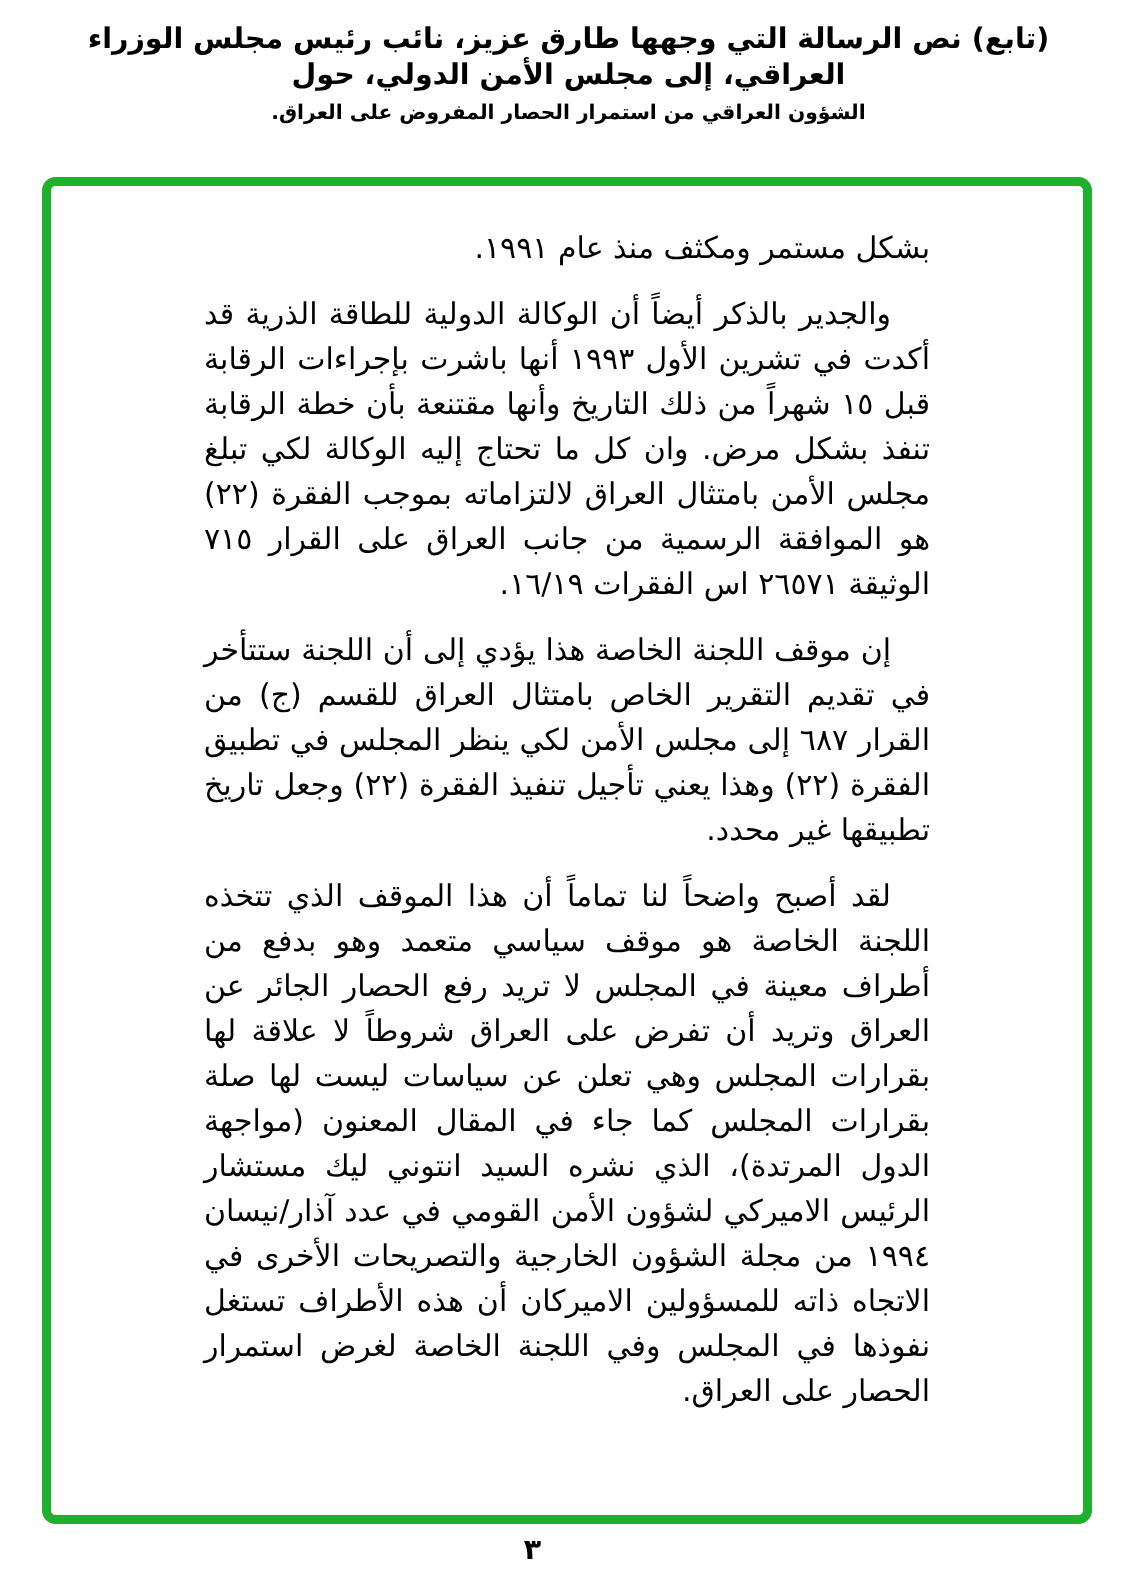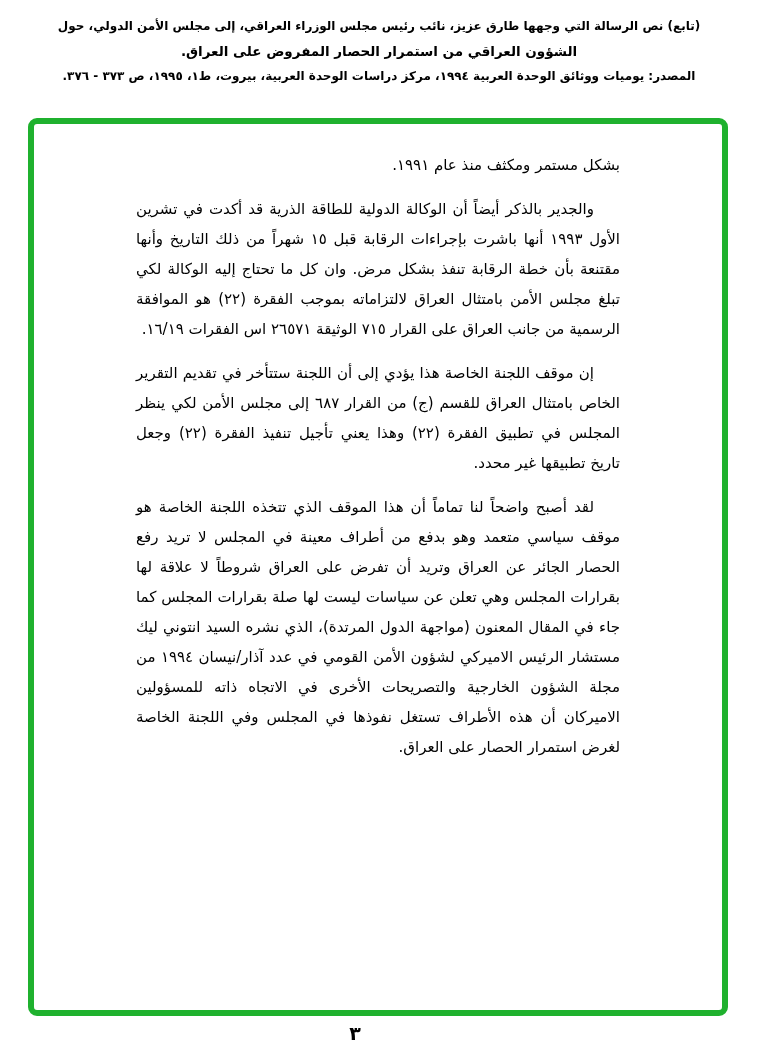--- a/index.html
+++ b/index.html
@@ -16,21 +16,21 @@
     font-family: "DejaVu Sans", sans-serif;
     color: #000000;
   }
   
   .doc-header {
     padding-top: 14px;
     text-align: center;
     font-weight: 700;
   }
   .doc-header .title-line-1 {
-    font-size: 12px;
+    font-size: 19px;
     line-height: 24px;
     padding: 0 30px;
   }
   .doc-header .title-line-2 {
     font-size: 13.5px;
     line-height: 22px;
     margin-top: 2px;
   }
   .doc-header .source-line {
     font-size: 12px;
@@ -48,21 +48,21 @@
     border: 6px solid #1fb12e;
     border-radius: 9px;
     background: #ffffff;
   }
   
   .doc-body {
     width: 484px;
     margin: 26px auto 0 auto;
     direction: rtl;
     text-align: justify;
-    font-size: 15px;
+    font-size: 20px;
     line-height: 30px;
   }
   .doc-body p {
     margin: 0 0 14px 0;
     text-indent: 26px;
   }
   .doc-body p.continuation {
     text-indent: 0;
   }
   
@@ -75,21 +75,20 @@
     font-size: 19px;
     font-weight: 700;
   }
 </style>
 </head>
 <body>
 
 <header class="doc-header">
   <div class="title-line-1">(تابع) نص الرسالة التي وجهها طارق عزيز، نائب رئيس مجلس الوزراء العراقي، إلى مجلس الأمن الدولي، حول</div>
   <div class="title-line-2">الشؤون العراقي من استمرار الحصار المفروض على العراق.</div>
-  <div class="source-line">المصدر: يوميات ووثائق الوحدة العربية ١٩٩٤، مركز دراسات الوحدة العربية، بيروت، ط١، ١٩٩٥، ص ٣٧٣ - ٣٧٦.</div>
 </header>
 
 <main class="doc-frame">
   <div class="doc-body">
     <p class="continuation">بشكل مستمر ومكثف منذ عام ١٩٩١.</p>
     <p>والجدير بالذكر أيضاً أن الوكالة الدولية للطاقة الذرية قد أكدت في تشرين الأول ١٩٩٣ أنها باشرت بإجراءات الرقابة قبل ١٥ شهراً من ذلك التاريخ وأنها مقتنعة بأن خطة الرقابة تنفذ بشكل مرض. وان كل ما تحتاج إليه الوكالة لكي تبلغ مجلس الأمن بامتثال العراق لالتزاماته بموجب الفقرة (٢٢) هو الموافقة الرسمية من جانب العراق على القرار ٧١٥ الوثيقة ٢٦٥٧١ اس الفقرات ١٦/١٩.</p>
     <p>إن موقف اللجنة الخاصة هذا يؤدي إلى أن اللجنة ستتأخر في تقديم التقرير الخاص بامتثال العراق للقسم (ج) من القرار ٦٨٧ إلى مجلس الأمن لكي ينظر المجلس في تطبيق الفقرة (٢٢) وهذا يعني تأجيل تنفيذ الفقرة (٢٢) وجعل تاريخ تطبيقها غير محدد.</p>
     <p>لقد أصبح واضحاً لنا تماماً أن هذا الموقف الذي تتخذه اللجنة الخاصة هو موقف سياسي متعمد وهو بدفع من أطراف معينة في المجلس لا تريد رفع الحصار الجائر عن العراق وتريد أن تفرض على العراق شروطاً لا علاقة لها بقرارات المجلس وهي تعلن عن سياسات ليست لها صلة بقرارات المجلس كما جاء في المقال المعنون (مواجهة الدول المرتدة)، الذي نشره السيد انتوني ليك مستشار الرئيس الاميركي لشؤون الأمن القومي في عدد آذار/نيسان ١٩٩٤ من مجلة الشؤون الخارجية والتصريحات الأخرى في الاتجاه ذاته للمسؤولين الاميركان أن هذه الأطراف تستغل نفوذها في المجلس وفي اللجنة الخاصة لغرض استمرار الحصار على العراق.</p>
   </div>
 </main>

